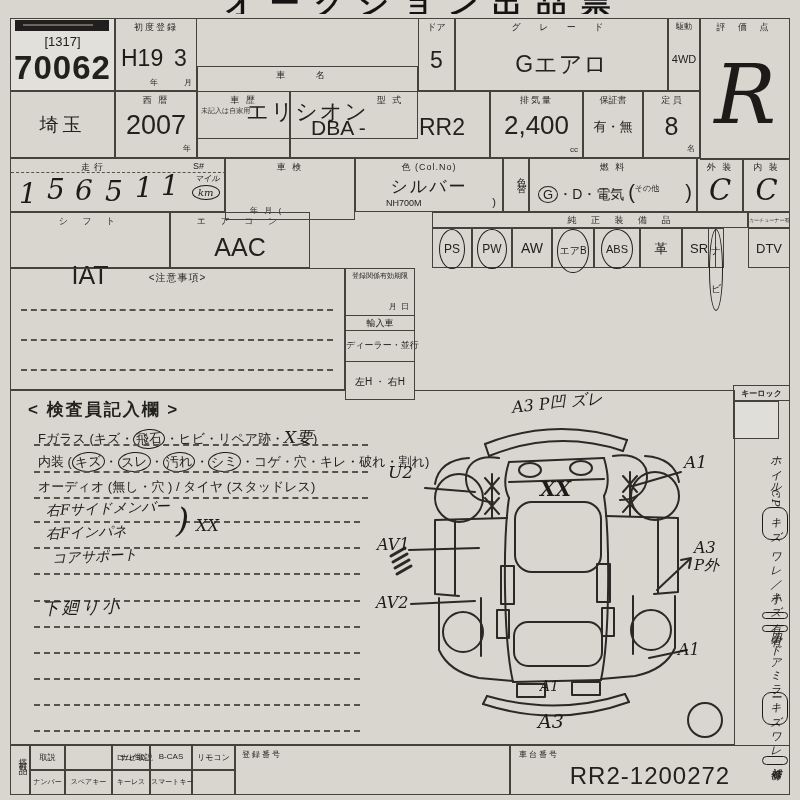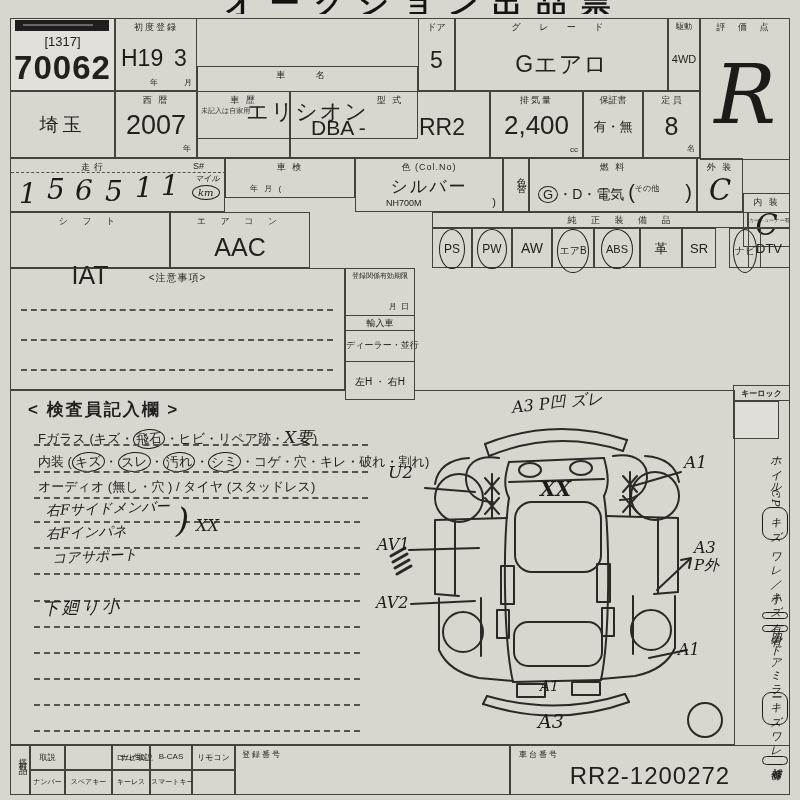--- a/index.html
+++ b/index.html
@@ -118,21 +118,21 @@
     <div class="abs hand" style="left:64px;top:15px;font-size:28px;">6</div>
     <div class="abs hand" style="left:94px;top:16px;font-size:28px;">5</div>
     <div class="abs hand" style="left:124px;top:12px;font-size:28px;">1</div>
     <div class="abs hand" style="left:150px;top:10px;font-size:28px;">1</div>
     <div class="abs hand" style="left:184px;top:14px;font-size:8px;">マイル</div>
     <div class="abs hand" style="left:181px;top:26px;border:1.6px solid #1c1b18;border-radius:50%;padding:1px 5px;font-size:10px;">
       <span>km</span>
     </div>
   </div>
 
-  <div class="c" style="left:225px;top:158px;width:130px;height:40px;">
+  <div class="c" style="left:225px;top:158px;width:130px;height:62px;">
     <div class="h">車  検</div>
     <div class="abs unit" style="left:24px;bottom:3px;letter-spacing:2px;">年        月 (</div>
   </div>
 
   <div class="c" style="left:355px;top:158px;width:148px;height:54px;">
     <div class="h" style="letter-spacing:1px;">色 (Col.No)</div>
     <div class="v" style="top:16px;font-size:17px;letter-spacing:2px;">シルバー</div>
     <div class="abs" style="left:30px;bottom:3px;font-size:9px;">NH700M</div>
     <div class="abs" style="right:6px;bottom:3px;font-size:11px;">)</div>
   </div>
@@ -147,21 +147,21 @@
       <span class="circ" style="font-size:13px;">G</span><span>・D・電気</span>
       <span style="font-size:20px;">(</span><span class="unit" style="vertical-align:8px;">その他</span><span style="font-size:20px;margin-left:26px;">)</span>
     </div>
   </div>
 
   <div class="c" style="left:697px;top:158px;width:46px;height:54px;">
     <div class="h">外 装</div>
     <div class="v hand" style="top:14px;font-size:29px;">C</div>
   </div>
 
-  <div class="c" style="left:743px;top:158px;width:47px;height:54px;margin-top:35px;">
+  <div class="c" style="left:743px;top:158px;width:47px;height:54px;">
     <div class="h">内 装</div>
     <div class="v hand" style="top:14px;font-size:29px;">C</div>
   </div>
 
   <div class="c" style="left:10px;top:212px;width:160px;height:56px;">
     <div class="h" style="letter-spacing:6px;">シ フ ト</div>
     <div class="v" style="top:20px;font-size:25px;margin-top:28px;">IAT</div>
   </div>
 
   <div class="c" style="left:170px;top:212px;width:140px;height:56px;">
@@ -191,21 +191,21 @@
     </div>
     <div class="c" style="left:162px;top:16px;width:46px;height:40px;text-align:center;line-height:38px;">
       <span class="circ" style="font-size:11px;">ABS</span>
     </div>
     <div class="c" style="left:208px;top:16px;width:42px;height:40px;text-align:center;line-height:38px;">
       <span style="font-size:13px;">革</span>
     </div>
     <div class="c" style="left:250px;top:16px;width:34px;height:40px;text-align:center;line-height:38px;">
       <span style="font-size:13px;">SR</span>
     </div>
-    <div class="c" style="left:297px;top:16px;width:32px;height:40px;text-align:center;line-height:38px;">
+    <div class="c" style="left:276px;top:16px;width:16px;height:40px;line-height:38px;">
       <span class="circ" style="font-size:10px;padding:2px 1px;">ナビ</span>
     </div>
     <div class="c" style="left:316px;top:16px;width:42px;height:40px;text-align:center;line-height:38px;">
       <span style="font-size:13px;">DTV</span>
     </div>
   </div>
 
   <div class="c" style="left:10px;top:268px;width:335px;height:122px;">
     <div class="h" style="font-size:10px;letter-spacing:1px;">&lt;注意事項&gt;</div>
     <div class="dash" style="left:10px;top:40px;width:312px;"></div>

